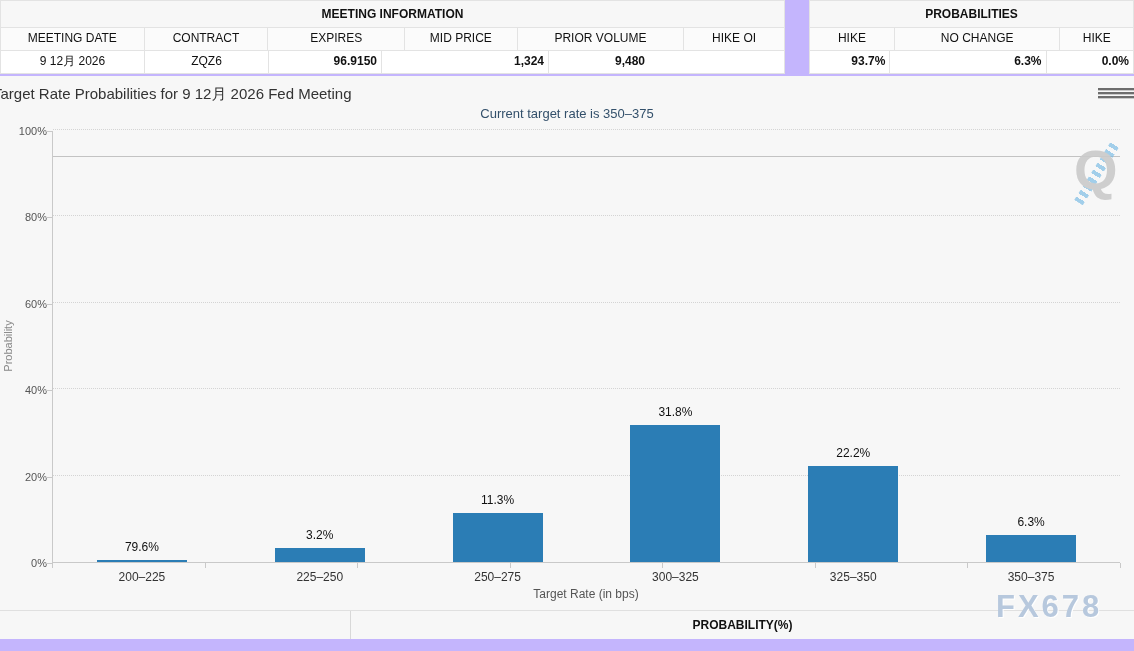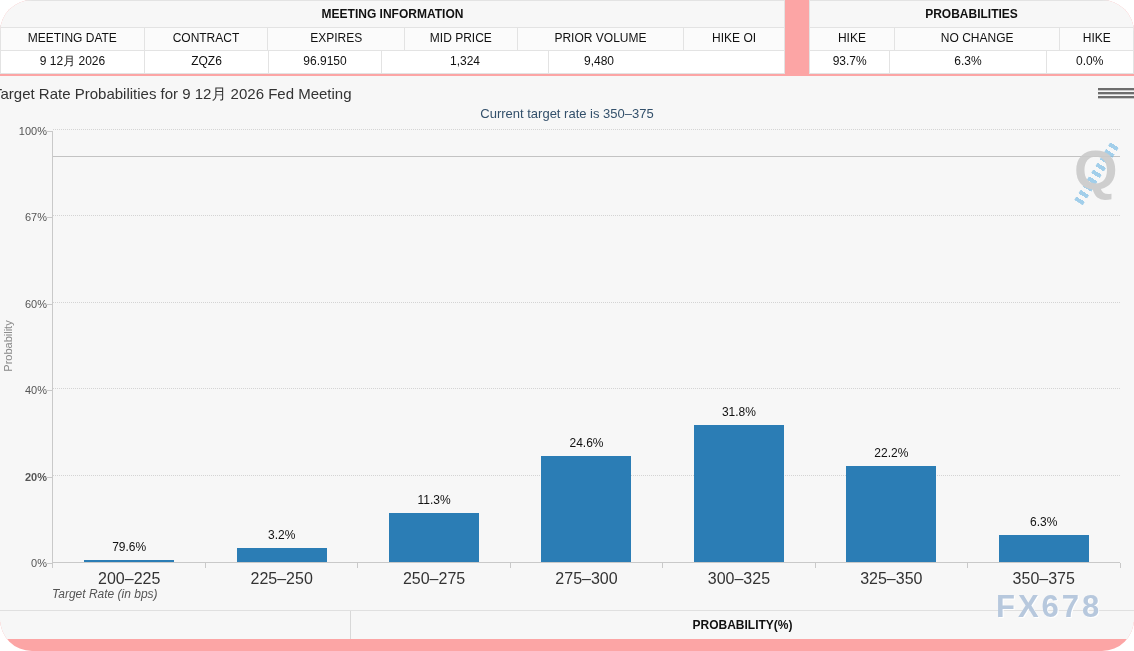--- a/index.html
+++ b/index.html
@@ -1,58 +1,58 @@
 <!DOCTYPE html>
 <html><head>
 <meta charset="utf-8">
 <style>
   * { margin:0; padding:0; box-sizing:border-box; }
   body { font-family:"Liberation Sans", sans-serif; background:#fff; }
-  #page { position:relative; width:1134px; height:651px; background:#fca5a5; overflow:hidden;border-radius:32px; }
+  #page { position:relative; width:1134px; height:651px; background:#c4b5fd; overflow:hidden; }
 
   
   .top-table { position:absolute; top:0; font-size:12px; color:#111; }
   .tbl-title { height:28px; line-height:27px; text-align:center; font-weight:bold;
                background:#f7f7f7; border:1px solid #e3e3e3; }
   .tbl-row { display:flex; border:1px solid #e3e3e3; border-top:none; }
   .tbl-row.hdr { background:#fbfbfb; font-weight:normal; }
   .tbl-row.vals { background:#ffffff; }
   .tbl-cell { height:22px; line-height:21px; border-left:1px solid #e3e3e3; padding:0 4px;
               white-space:nowrap; overflow:hidden; }
   .tbl-cell:first-child { border-left:none; }
-  .ta-c { text-align:center; } .ta-r { text-align:center; }
+  .ta-c { text-align:center; } .ta-r { text-align:right;font-weight:bold; }
 
   
   #chart { position:absolute; top:76px; left:0; width:1134px; height:546px; background:#f7f7f7; }
   .chart-title { position:absolute; top:9px; left:-7px; font-size:15px; color:#333; white-space:nowrap; }
   .chart-subtitle { position:absolute; top:30px; left:0; width:1134px; text-align:center;
                     font-size:13px; color:#33506b; }
   .menu-btn { position:absolute; top:12px; left:1098px; width:20px; height:15px; cursor:pointer; }
   .menu-btn .bar { height:3px; background:#6d6d6d; border-bottom:1px solid #c9c9c9; margin-bottom:1px; }
 
   #plot-area { position:absolute; left:52px; top:55px; width:1068px; height:432px;
                border-left:1px solid #c9c9c9; border-bottom:1px solid #c9c9c9;
                display:flex; align-items:flex-end; }
   .gridline { position:absolute; left:0; width:100%; height:0;
               border-top:1px dotted #d4d4d4; }
   .plotline { position:absolute; left:0; width:100%; height:0;
               border-top:1px solid #c3c3c3; }
   .bar-col { flex:1; position:relative; height:100%; display:flex; justify-content:center; align-items:flex-end; }
   .bar { width:90px; background:#2b7db5; }
   .bar-label { position:absolute; left:0; right:0; text-align:center; font-size:12px; color:#111; }
   .cat-label { position:absolute; left:0; right:0; top:calc(100% + 8px); text-align:center;
-               font-size:16px; color:#333; }
+               font-size:12px; color:#333; }
   .ytick-label { position:absolute; right:1087px; width:40px; text-align:right;
                  font-size:11px; color:#555; }
   .ytick { position:absolute; left:46px; width:6px; height:0; border-top:1px solid #c9c9c9; }
   .xtick { position:absolute; top:487px; width:1px; height:5px; background:#c9c9c9; }
   .y-axis-title { position:absolute; left:-31px; top:264px; width:78px; text-align:center;
                   transform:rotate(-90deg); font-size:11px; color:#888; }
-  .x-axis-title { position:absolute; top:511px; left:52px; width:1068px; text-align:left;
-                  font-size:12px; color:#555;font-style:italic; }
+  .x-axis-title { position:absolute; top:511px; left:52px; width:1068px; text-align:center;
+                  font-size:12px; color:#555; }
 
   
   .wm-q { position:absolute; top:66px; left:1068px; width:56px; height:60px; opacity:.9; }
   .wm-q .q-letter { position:absolute; top:0; left:6px; font-size:56px; font-weight:bold;
                     color:#cacaca; line-height:56px; }
   .wm-q .q-slash { position:absolute; top:26px; left:-6px; width:70px; height:10px;
                    transform:rotate(-58deg);
                    background:repeating-linear-gradient(90deg,#79bbe4 0 4px,rgba(0,0,0,0) 4px 8px);
                    opacity:.75; }
   .wm-fx { position:absolute; top:513px; left:996px; font-size:31px; font-weight:bold;
@@ -129,25 +129,20 @@
           <div class="bar" style="height: 13.824px; background: rgb(43, 125, 181);"></div>
           <div class="bar-label" style="bottom: 19.824px;">3.2%</div>
           <div class="cat-label">225–250</div>
         </div>
         <div class="bar-col">
           <div class="bar" style="height: 48.816px; background: rgb(43, 125, 181);"></div>
           <div class="bar-label" style="bottom: 54.816px;">11.3%</div>
           <div class="cat-label">250–275</div>
         </div>
         <div class="bar-col">
-          <div class="bar" style="height: 106.272px; background: rgb(43, 125, 181);"></div>
-          <div class="bar-label" style="bottom: 112.272px;">24.6%</div>
-          <div class="cat-label">275–300</div>
-        </div>
-        <div class="bar-col">
           <div class="bar" style="height: 137.376px; background: rgb(43, 125, 181);"></div>
           <div class="bar-label" style="bottom: 143.376px;">31.8%</div>
           <div class="cat-label">300–325</div>
         </div>
         <div class="bar-col">
           <div class="bar" style="height: 95.904px; background: rgb(43, 125, 181);"></div>
           <div class="bar-label" style="bottom: 101.904px;">22.2%</div>
           <div class="cat-label">325–350</div>
         </div>
         <div class="bar-col">
@@ -159,27 +154,27 @@
 
     <div class="x-axis-title">Target Rate (in bps)</div>
 
     <div class="wm-q">
       <div class="q-slash"></div>
       <div class="q-letter">Q</div>
     </div>
     <div class="wm-fx">FX678</div>
   <div class="ytick-label" style="top: 481px;">0%</div>
       <div class="ytick" style="top: 487px;"></div>
-      <div class="ytick-label" style="top: 394.6px; font-weight: bold;">20%</div>
+      <div class="ytick-label" style="top: 394.6px;">20%</div>
       <div class="ytick" style="top: 400.6px;"></div>
       <div class="ytick-label" style="top: 308.2px;">40%</div>
       <div class="ytick" style="top: 314.2px;"></div>
       <div class="ytick-label" style="top: 221.8px;">60%</div>
       <div class="ytick" style="top: 227.8px;"></div>
-      <div class="ytick-label" style="top: 135.4px;">67%</div>
+      <div class="ytick-label" style="top: 135.4px;">80%</div>
       <div class="ytick" style="top: 141.4px;"></div>
       <div class="ytick-label" style="top: 49px;">100%</div>
       <div class="ytick" style="top: 55px;"></div>
       <div class="xtick" style="left: 52px;"></div>
       <div class="xtick" style="left: 204.571px;"></div>
       <div class="xtick" style="left: 357.143px;"></div>
       <div class="xtick" style="left: 509.714px;"></div>
       <div class="xtick" style="left: 662.286px;"></div>
       <div class="xtick" style="left: 814.857px;"></div>
       <div class="xtick" style="left: 967.429px;"></div>

